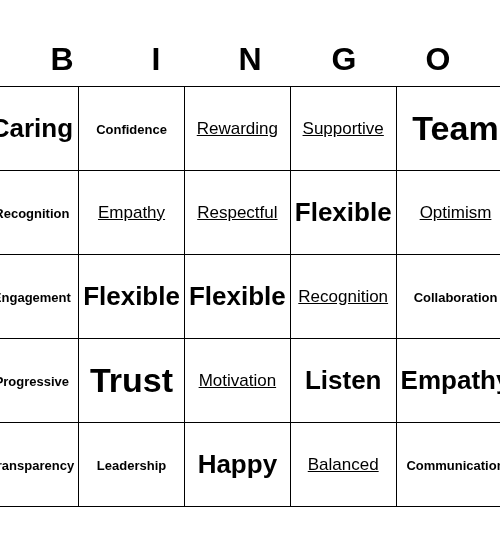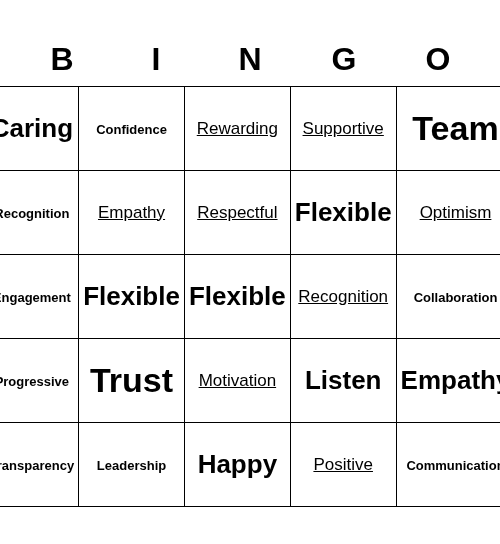--- a/index.html
+++ b/index.html
@@ -120,18 +120,18 @@
           <td><span class="cell-small">Progressive</span></td>
           <td><span class="cell-xlarge">Trust</span></td>
           <td><span class="cell-medium">Motivation</span></td>
           <td><span class="cell-large">Listen</span></td>
           <td><span class="cell-large">Empathy</span></td>
         </tr>
         <tr>
           <td><span class="cell-small">Transparency</span></td>
           <td><span class="cell-small">Leadership</span></td>
           <td><span class="cell-large">Happy</span></td>
-          <td><span class="cell-medium">Positive</span></td>
+          <td><span class="cell-medium">Balanced</span></td>
           <td><span class="cell-small">Communication</span></td>
         </tr>
       </tbody>
   </table>
 </div>
 
 </body></html>

